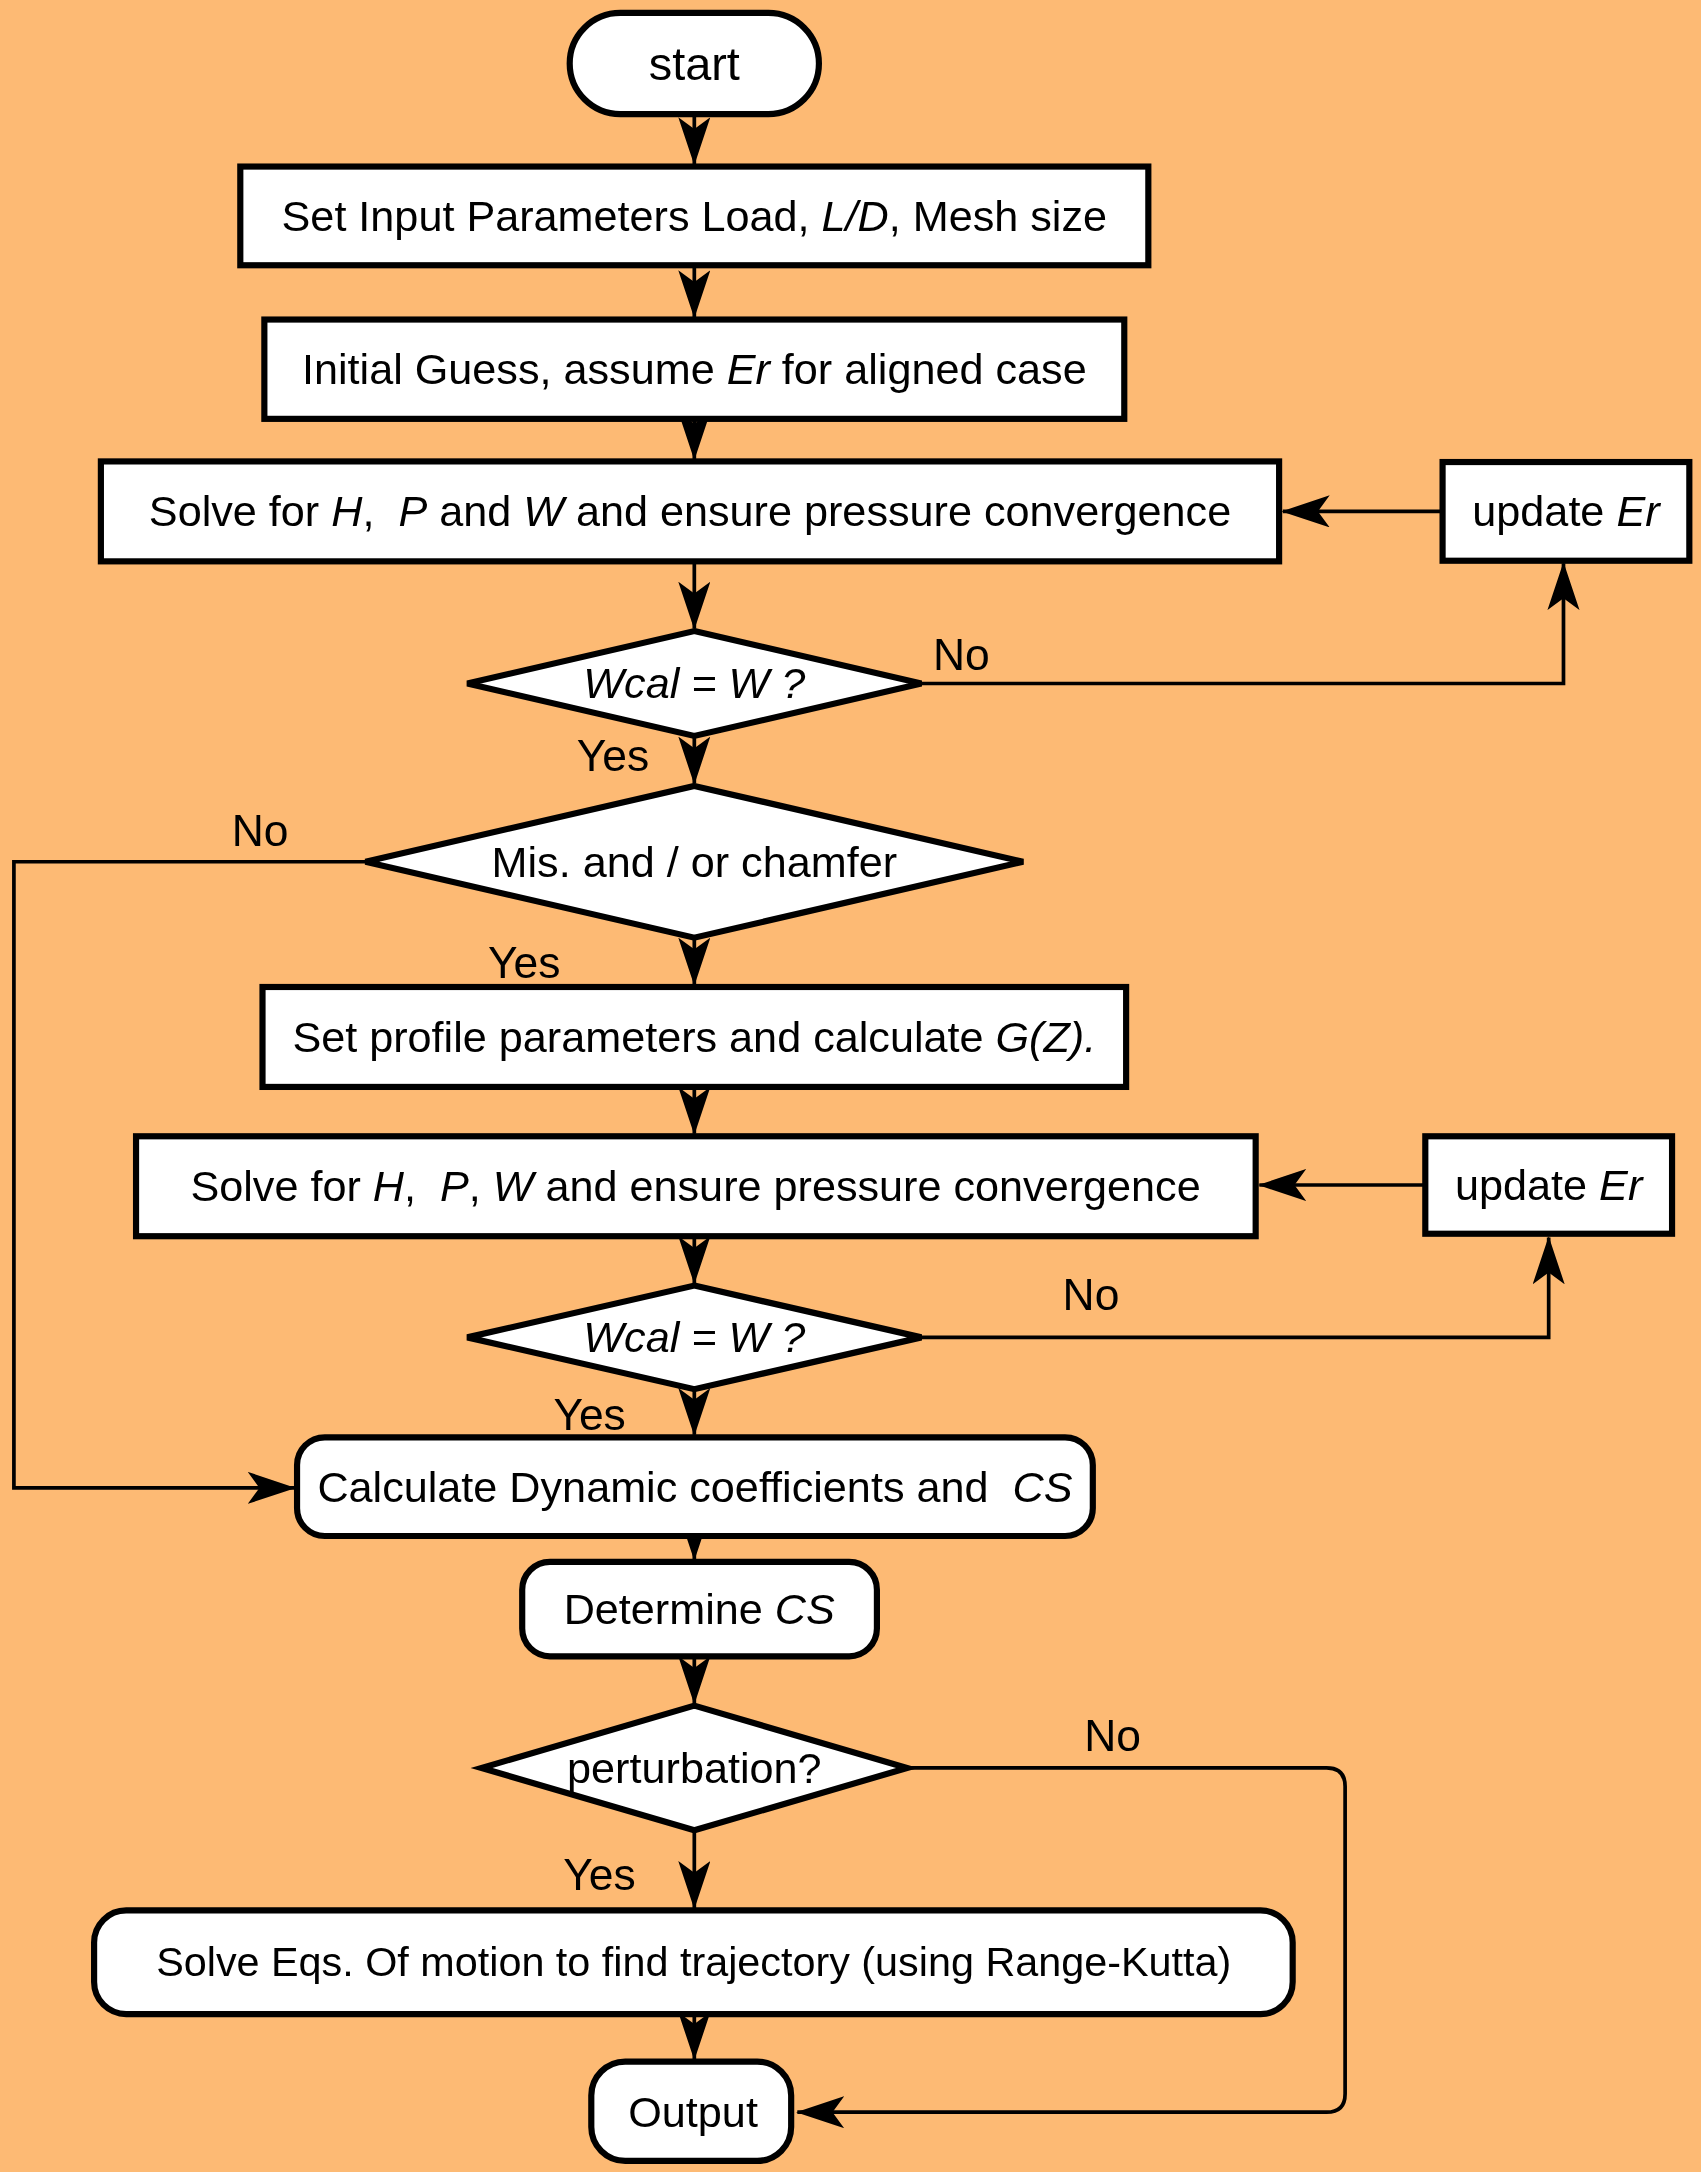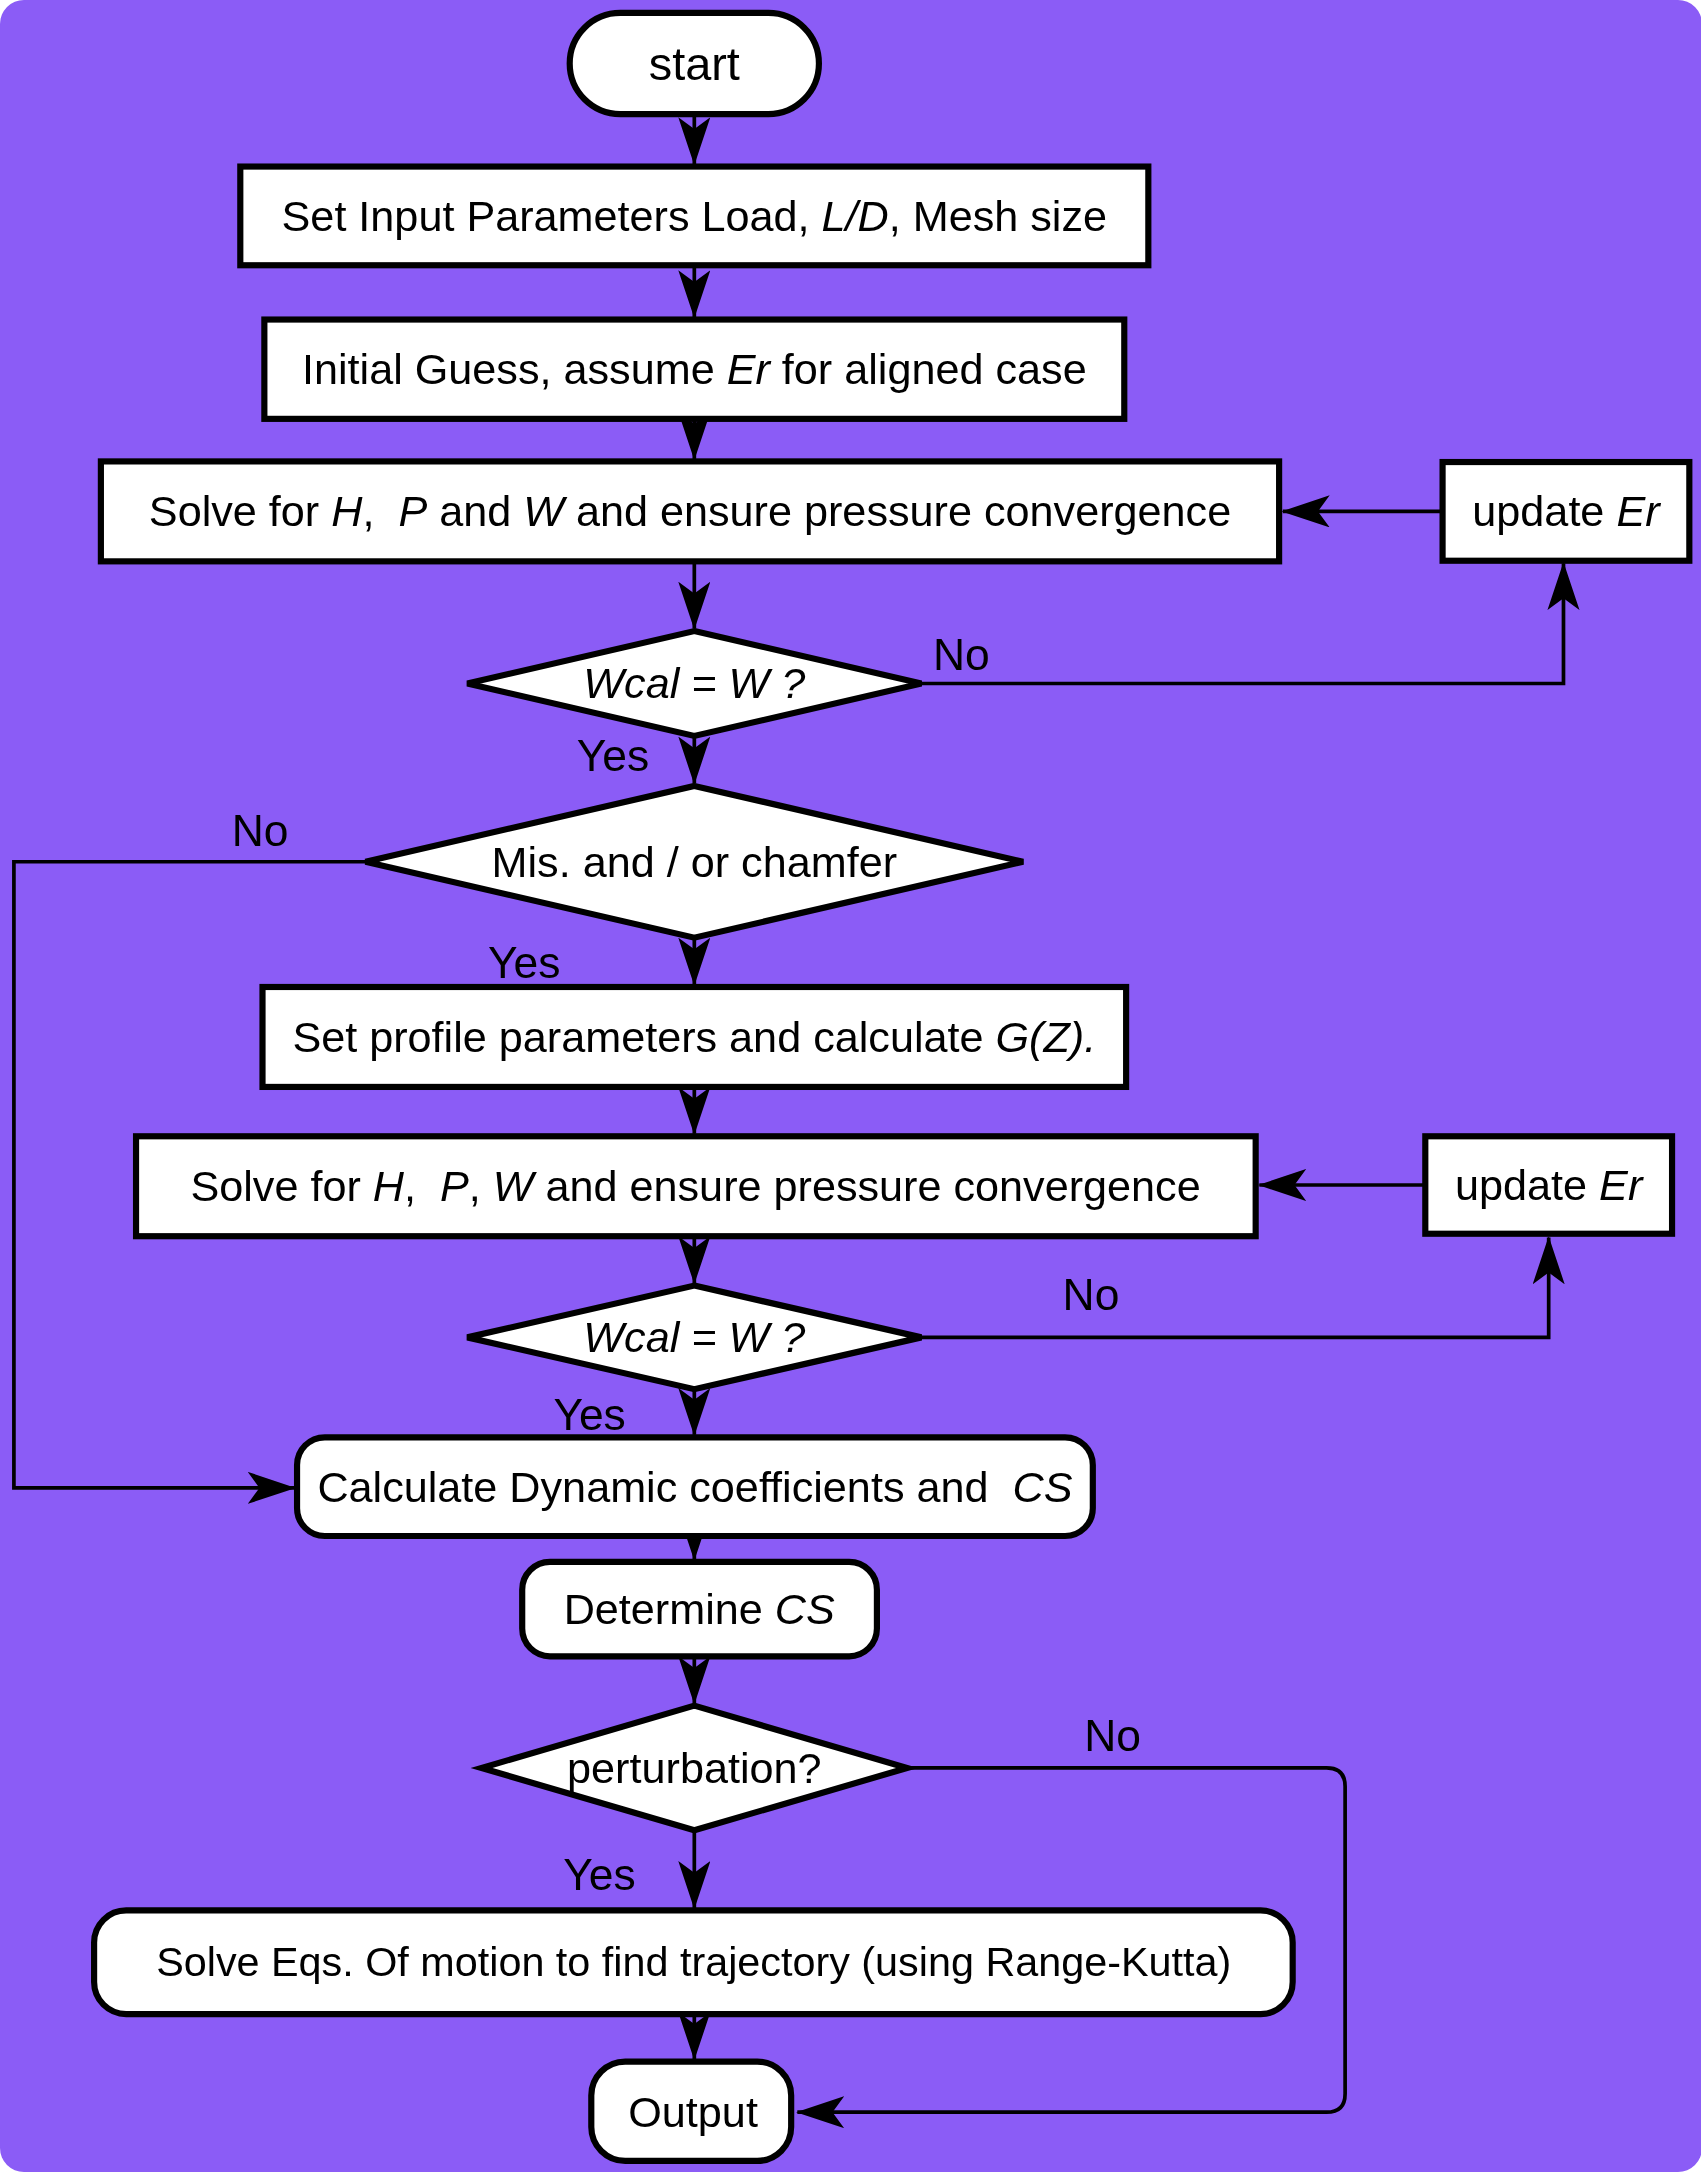--- a/index.html
+++ b/index.html
@@ -3,22 +3,21 @@
 <meta charset="utf-8">
 <style>
   html, body {
     margin: 0;
     padding: 0;
     background: #ffffff;
   }
   .canvas-wrap {
     width: 1702px;
     height: 2172px;
-    background: #8b5cf6;
-    border-radius: 24px;
+    background: #fdba74;
   }
   svg { display: block; }
   .shape {
     fill: #ffffff;
     stroke: #000000;
     stroke-width: 10;
   }
   .edge {
     fill: none;
     stroke: #000000;

